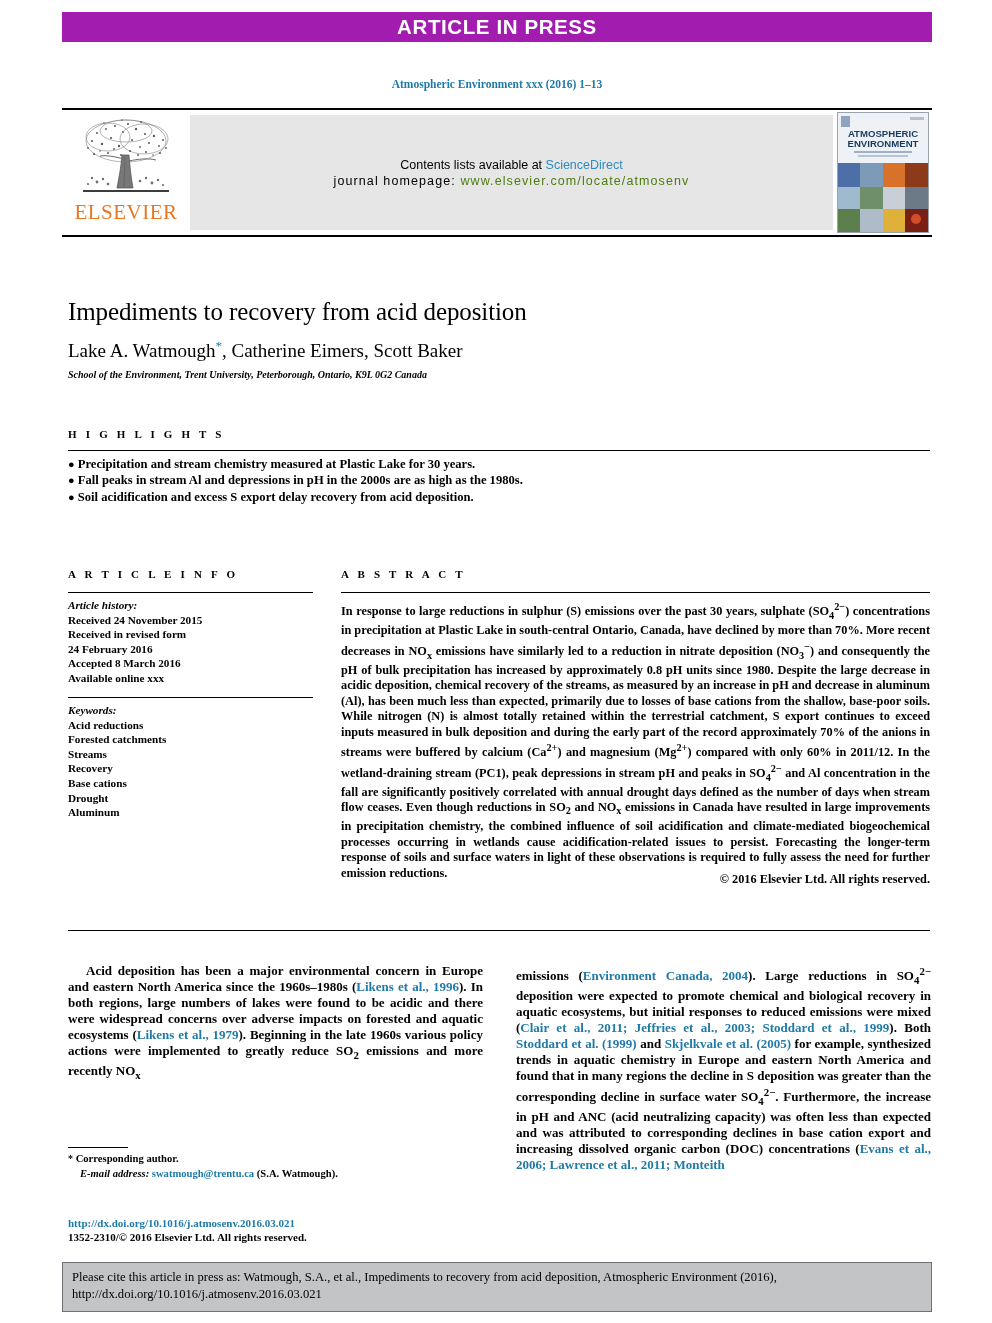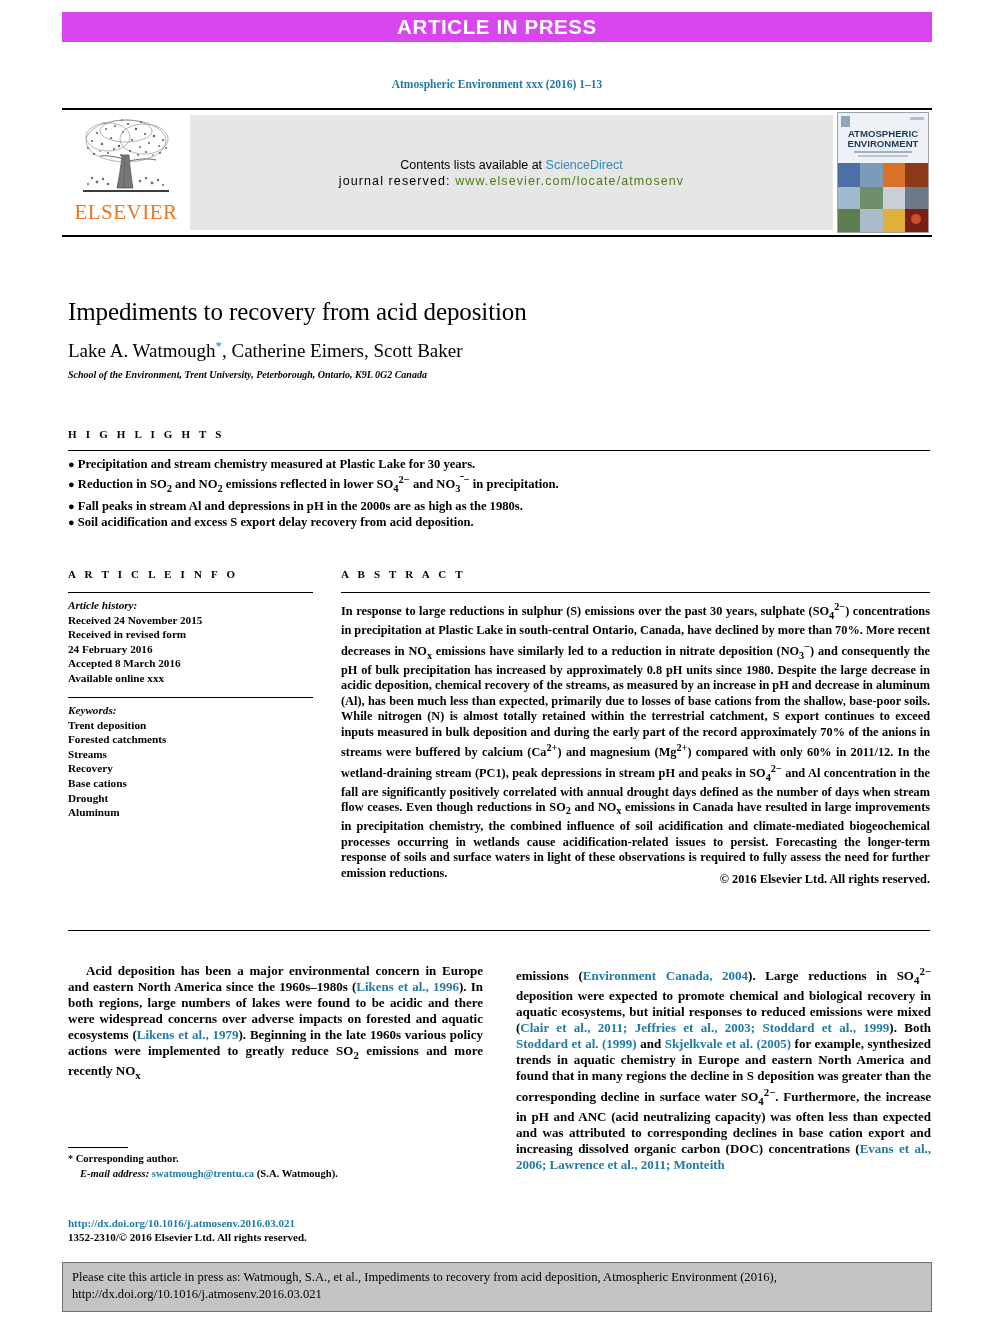--- a/index.html
+++ b/index.html
@@ -12,21 +12,21 @@
     color: #000;
     position: relative;
     overflow: hidden;
   }
 
   
   .press-band {
     position: absolute;
     left: 62px; top: 12px;
     width: 870px; height: 30px;
-    background: #d946ef;
+    background: #a21caf;
   }
   .press-band span {
     position: absolute;
     left: 0; right: 0;
     top: 50%;
     transform: translateY(-50%);
     text-align: center;
     color: #ffffff;
     font-family: "Liberation Sans", "DejaVu Sans", sans-serif;
     font-weight: bold;
@@ -352,21 +352,21 @@
       </g>
     </svg>
     <div class="elsevier-word">ELSEVIER</div>
   </div>
 
   <div class="center-box">
     <div class="contents-line">
       <span>Contents lists available at </span><span class="sd">ScienceDirect</span>
     </div>
     <div class="homepage-line">
-      <span>journal reserved: </span><span class="url">www.elsevier.com/locate/atmosenv</span>
+      <span>journal homepage: </span><span class="url">www.elsevier.com/locate/atmosenv</span>
     </div>
   </div>
 
   <div class="cover-box">
     <div class="cover-thumb">
       <svg width="90" height="119" viewBox="0 0 90 119">
         <rect x="0" y="0" width="90" height="119" fill="#e9eef4"></rect>
         <rect x="0" y="0" width="90" height="50" fill="#eef2f7"></rect>
         <rect x="3" y="3" width="9" height="11" fill="#8fa4bd"></rect>
         <rect x="72" y="4" width="14" height="3" fill="#b6bfca"></rect>
@@ -396,39 +396,38 @@
 <div class="paper-title">Impediments to recovery from acid deposition</div>
 <div class="authors">
   <span>Lake A. Watmough</span><sup>*</sup><span>, Catherine Eimers, Scott Baker</span>
 </div>
 <div class="affiliation">School of the Environment, Trent University, Peterborough, Ontario, K9L 0G2 Canada</div>
 
 <div class="sec-head highlights-head">H I G H L I G H T S</div>
 <div class="highlights-rule"></div>
 <div class="highlights-list">
   <div><span class="hl-bullet">●</span>&nbsp;Precipitation and stream chemistry measured at Plastic Lake for 30 years.</div>
-  <div><span class="hl-bullet">●</span>&nbsp;Reduction in SO<sub>2</sub> and NO<sub>2</sub> emissions reflected in lower SO<sub>4</sub><sup>2−</sup> and NO<sub>3</sub><span style="text-decoration:overline">&nbsp;</span><sup>−</sup> in precipitation.</div>
   <div><span class="hl-bullet">●</span>&nbsp;Fall peaks in stream Al and depressions in pH in the 2000s are as high as the 1980s.</div>
   <div><span class="hl-bullet">●</span>&nbsp;Soil acidification and excess S export delay recovery from acid deposition.</div>
 </div>
 
 <div class="sec-head info-head">A R T I C L E  I N F O</div>
 <div class="info-rule"></div>
 <div class="info-block">
   <div class="it">Article history:</div>
   <div>Received 24 November 2015</div>
   <div>Received in revised form</div>
   <div>24 February 2016</div>
   <div>Accepted 8 March 2016</div>
   <div>Available online xxx</div>
 </div>
 <div class="kw-rule"></div>
 <div class="kw-block">
   <div class="it">Keywords:</div>
-  <div>Trent deposition</div>
+  <div>Acid reductions</div>
   <div>Forested catchments</div>
   <div>Streams</div>
   <div>Recovery</div>
   <div>Base cations</div>
   <div>Drought</div>
   <div>Aluminum</div>
 </div>
 
 <div class="sec-head abs-head">A B S T R A C T</div>
 <div class="abs-rule"></div>

